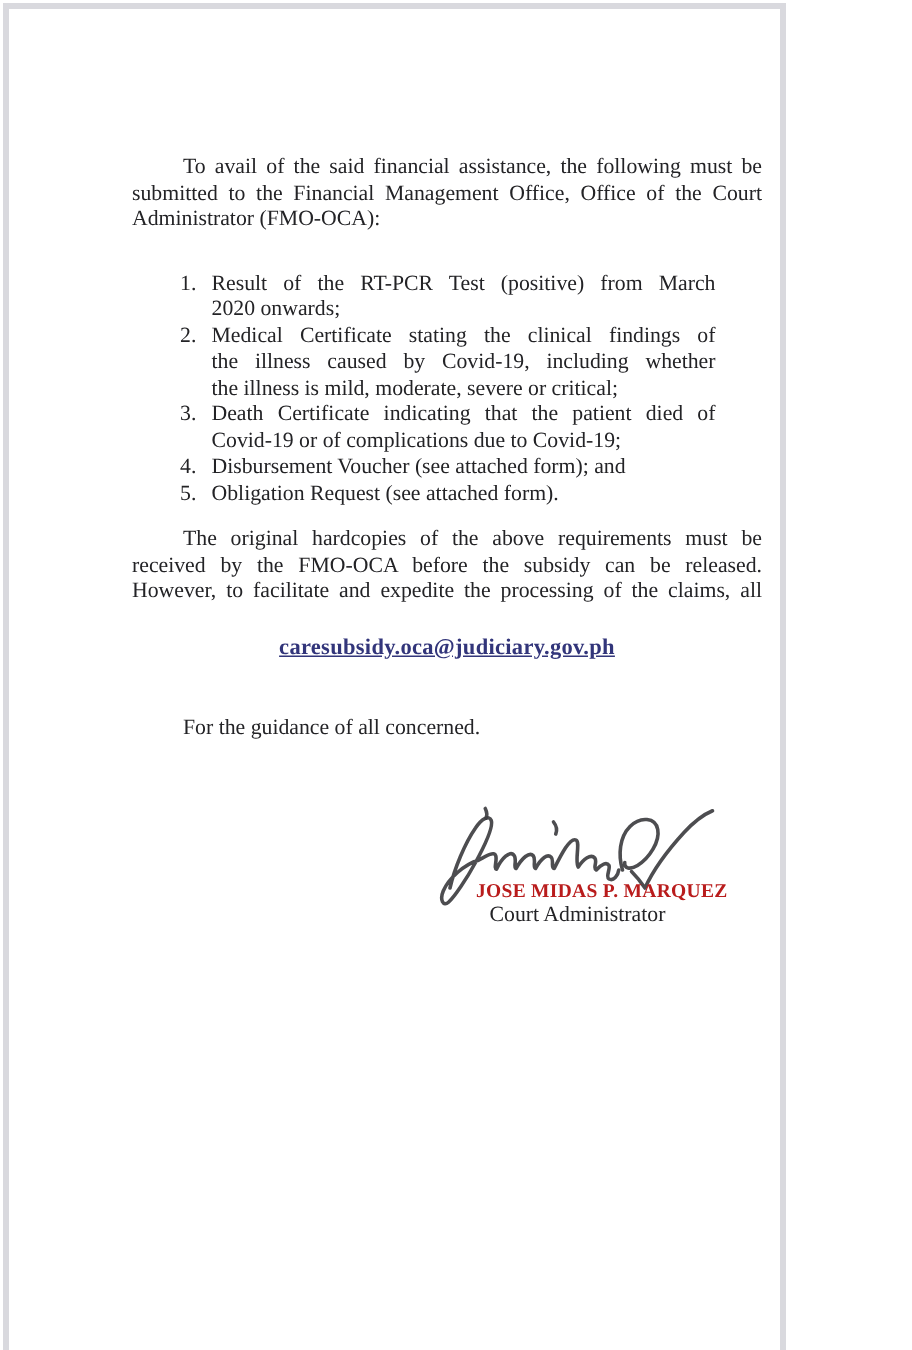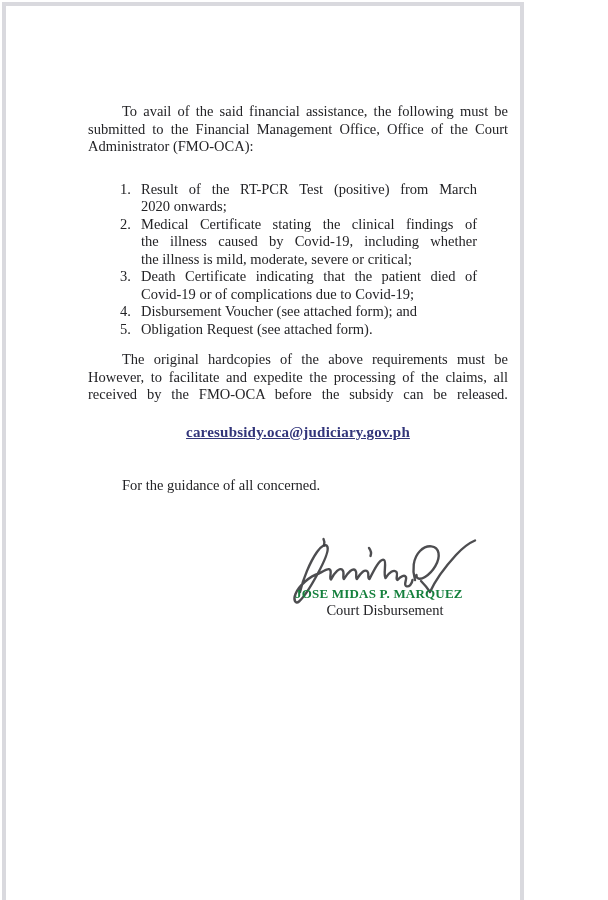--- a/index.html
+++ b/index.html
@@ -70,28 +70,28 @@
   .signature path {
     fill: none;
     stroke: #3e3e41;
     stroke-width: 2.4;
     stroke-linecap: round;
     stroke-linejoin: round;
     opacity: 0.92;
   }
   .sig-name {
     position: absolute;
-    left: 295px;
+    left: 305px;
     top: 586px;
     width: 180px;
-    text-align: left;
+    text-align: right;
     font-weight: bold;
     font-size: 13px;
     letter-spacing: 0.2px;
-    color: #15803d;
+    color: #b91c1c;
   }
   .sig-title {
     position: absolute;
     left: 295px;
     top: 602px;
     width: 180px;
     text-align: center;
     font-size: 14.5px;
     color: #232326;
   }
@@ -144,34 +144,34 @@
       <div class="req">
         <span class="req-num">5.</span>
         <span class="req-body">
           <span class="line last">Obligation Request (see attached form).</span>
         </span>
       </div>
     </div>
 
     <p class="para para2">
       <span class="line indent">The original hardcopies of the above requirements must be</span>
+      <span class="line">received by the FMO-OCA before the subsidy can be released.</span>
       <span class="line">However, to facilitate and expedite the processing of the claims, all</span>
-      <span class="line">received by the FMO-OCA before the subsidy can be released.</span>
     </p>
 
     <div class="email-row">
       <a class="email" href="#" style="color: rgb(50, 53, 122);">caresubsidy.oca@judiciary.gov.ph</a>
     </div>
 
     <p class="para closing">For the guidance of all concerned.</p>
   </div>
 
   <svg class="signature" viewBox="0 0 195 75" xmlns="http://www.w3.org/2000/svg">
     <path d="M33.5,7 C34.5,9 34.8,11.5 34,13.5"></path>
     <path d="M79,16 C81,18.5 81.5,21.5 80.5,24"></path>
     <path d="M10,60 C13,47 20,30 27,20 C31,14 36,11 37.5,15 C39,19.5 33,32 27,43 C21,54 13,66 9,69.5 C5.5,72.5 3,68 5.5,62 C9,53.5 20,44 29,41.5 C35,38 39.5,35.5 40.5,38.5 C41.5,41.5 39,47 41,47.5 C44.5,40 50,35 52.5,38 C55,40.5 52,46.5 54,47 C58,40 63,35.5 65.5,38.5 C67.5,41 65,46.5 67,47 C71,40 75,37 77.5,39.5 C79.5,41.5 77,46.5 79.5,47 C84,38 90,26 94,28 C97,29.5 93,42 95.5,46 C99,40.5 104,37 106.5,40 C108.5,42.5 105,47 107.5,48 C111,44 114.5,42.5 116,45 C117,47.5 113.5,52.5 116,54 C119,55.5 122,52 122.5,48"></path>
     <path d="M125,48 C122,38 123,26 130,19 C137,12 147,13 148.5,21 C150,29 143,40 135,45 C130,48 126,47 126.5,43"></path>
     <path d="M131,49 C135,53 138,57 140,60 C145,49 155,35 166,23 C172,16.5 179,11 185,8.5"></path>
   </svg>
 
   <div class="sig-name">JOSE MIDAS P. MARQUEZ</div>
-  <div class="sig-title">Court Disbursement</div>
+  <div class="sig-title">Court Administrator</div>
 </div>
 
 </body></html>

